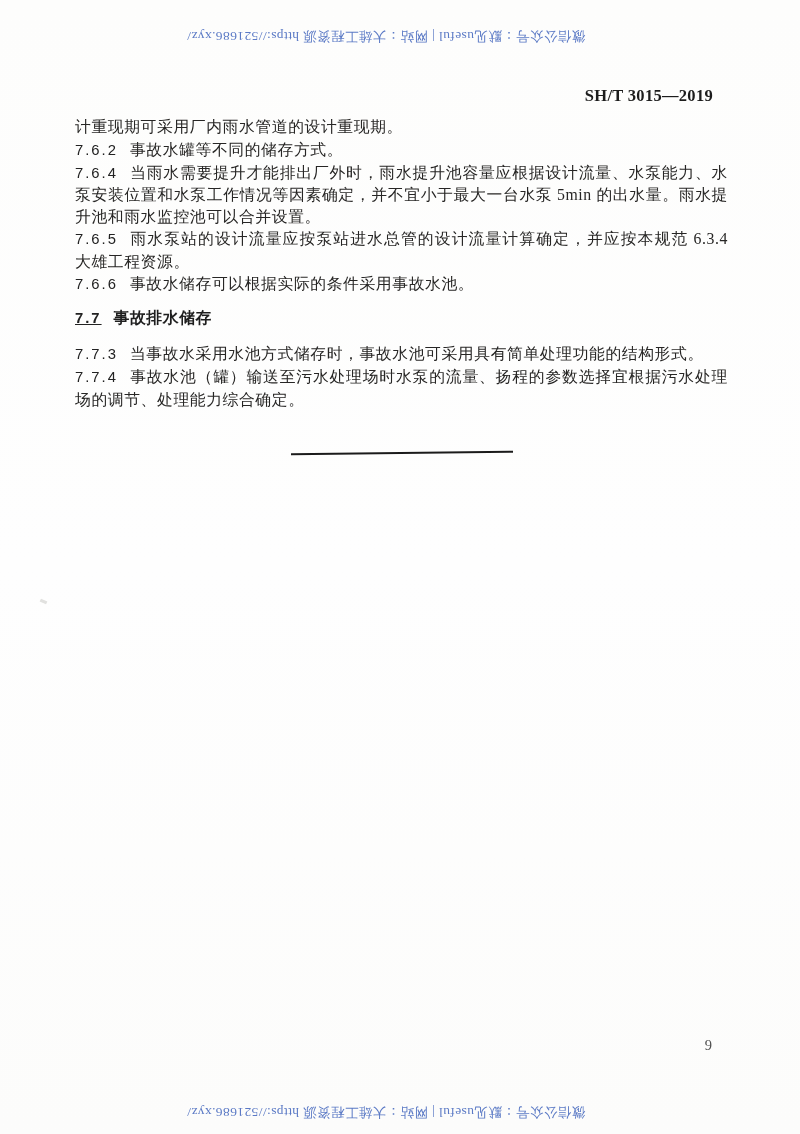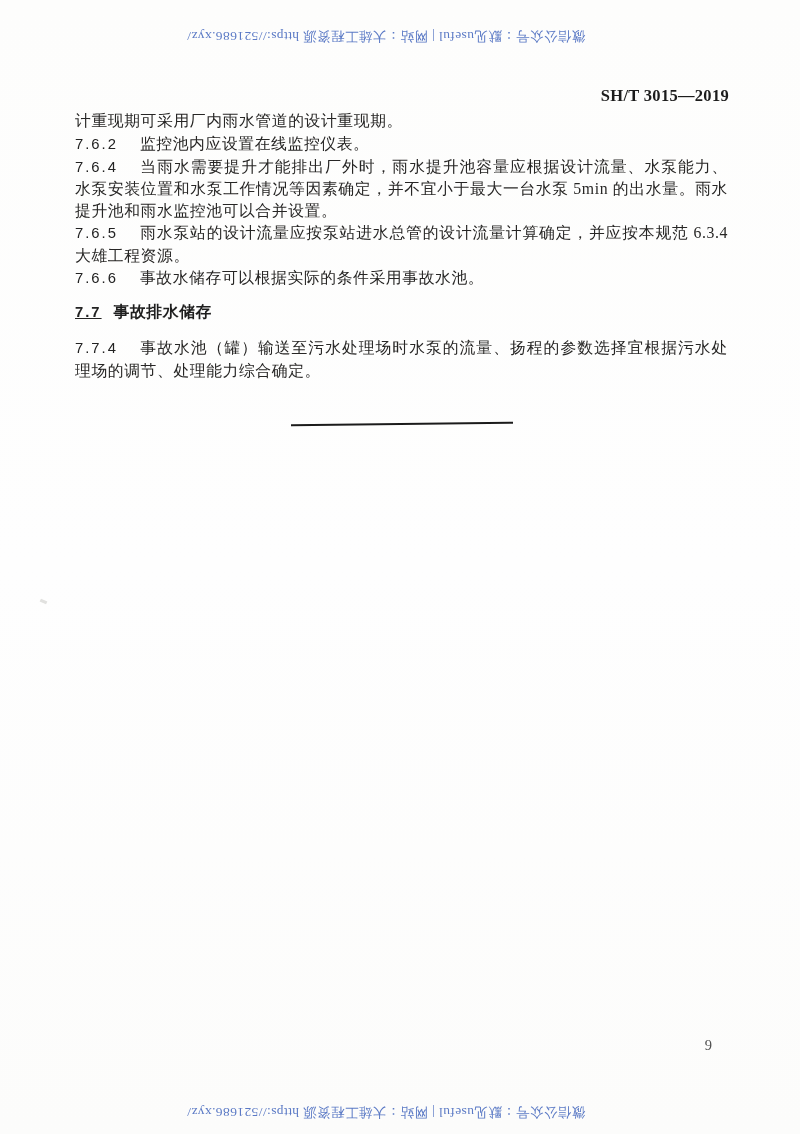--- a/index.html
+++ b/index.html
@@ -27,45 +27,45 @@
     filter: blur(0.3px);
     font-family: "Liberation Serif", serif;
   }
   .watermark.top { top: 27px; }
   .watermark.bottom { bottom: 13px; }
 
   
   .doc-code {
     position: absolute;
     top: 86px;
-    right: 71px;
+    right: 87px;
     font-weight: bold;
     font-size: 16.5px;
     color: #1c1c1c;
     letter-spacing: 0.3px;
   }
 
   
   .content {
     position: absolute;
     left: 75px;
-    top: 110px;
+    top: 116px;
     width: 653px;
     color: #272625;
     font-size: 15.8px;
     line-height: 21.8px;
     text-align: justify;
     letter-spacing: 0.6px;
   }
   p.para { margin: 0; }
   .clause-num {
     font-family: "Liberation Sans", sans-serif;
     font-size: 14.8px;
     letter-spacing: 2px;
-    margin-right: 22px;
+    margin-right: 12px;
     color: #222;
   }
   .clause-num:empty { margin-right: 0; letter-spacing: 0; }
 
   .section-heading {
     margin: 12px 0 13px 0;
     font-family: "Liberation Sans", sans-serif;
     font-weight: bold;
     font-size: 15.8px;
     color: #1e1e1e;
@@ -112,33 +112,34 @@
 <div class="page">
 
   <div class="watermark top">微信公众号：默见useful | 网站：大雄工程资源 https://521686.xyz/</div>
 
   <div class="doc-code">SH/T 3015—2019</div>
 
   <div class="content">
 
     <p class="para"><span class="clause-num"></span><span>计重现期可采用厂内雨水管道的设计重现期。</span></p>
 
-    <p class="para"><span class="clause-num">7.6.2</span><span>监控池内应设置在线监控仪表。</span></p>
+    <p class="para"><span class="clause-num">7.6.2</span><span>事故水罐等不同的储存方式。</span></p>
 
 
     <p class="para"><span class="clause-num">7.6.4</span><span>当雨水需要提升才能排出厂外时，雨水提升池容量应根据设计流量、水泵能力、水泵安装位置和水泵工作情况等因素确定，并不宜小于最大一台水泵 5min 的出水量。雨水提升池和雨水监控池可以合并设置。</span></p>
 
     <p class="para"><span class="clause-num">7.6.5</span><span>雨水泵站的设计流量应按泵站进水总管的设计流量计算确定，并应按本规范 6.3.4 大雄工程资源。</span></p>
 
     <p class="para"><span class="clause-num">7.6.6</span><span>事故水储存可以根据实际的条件采用事故水池。</span></p>
 
     <h2 class="section-heading"><span class="clause-num">7.7</span><span>事故排水储存</span></h2>
 
 
 
+    <p class="para"><span class="clause-num">7.7.3</span><span>当事故水采用水池方式储存时，事故水池可采用具有简单处理功能的结构形式。</span></p>
 
     <p class="para"><span class="clause-num">7.7.4</span><span>事故水池（罐）输送至污水处理场时水泵的流量、扬程的参数选择宜根据污水处理场的调节、处理能力综合确定。</span></p>
 
     <div class="end-rule"></div>
   </div>
 
   <div class="scan-artifact"></div>
 
   <div class="page-number">9</div>
 

